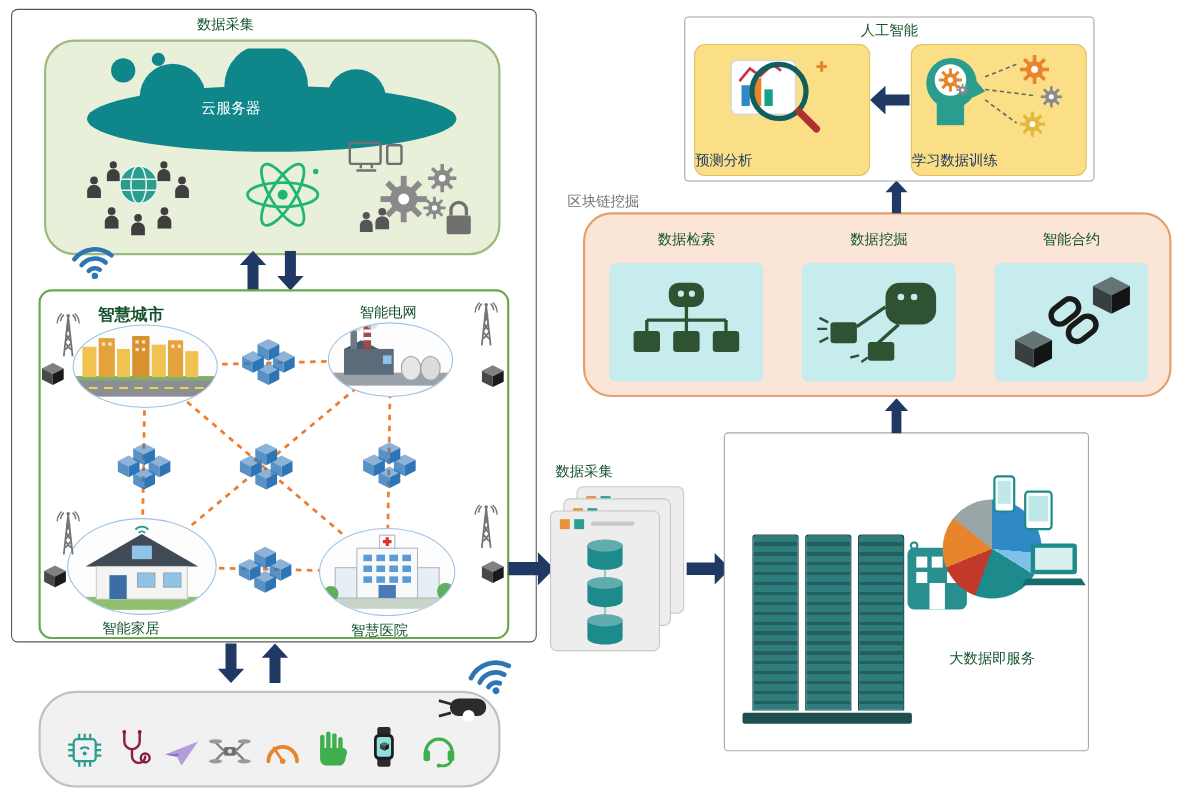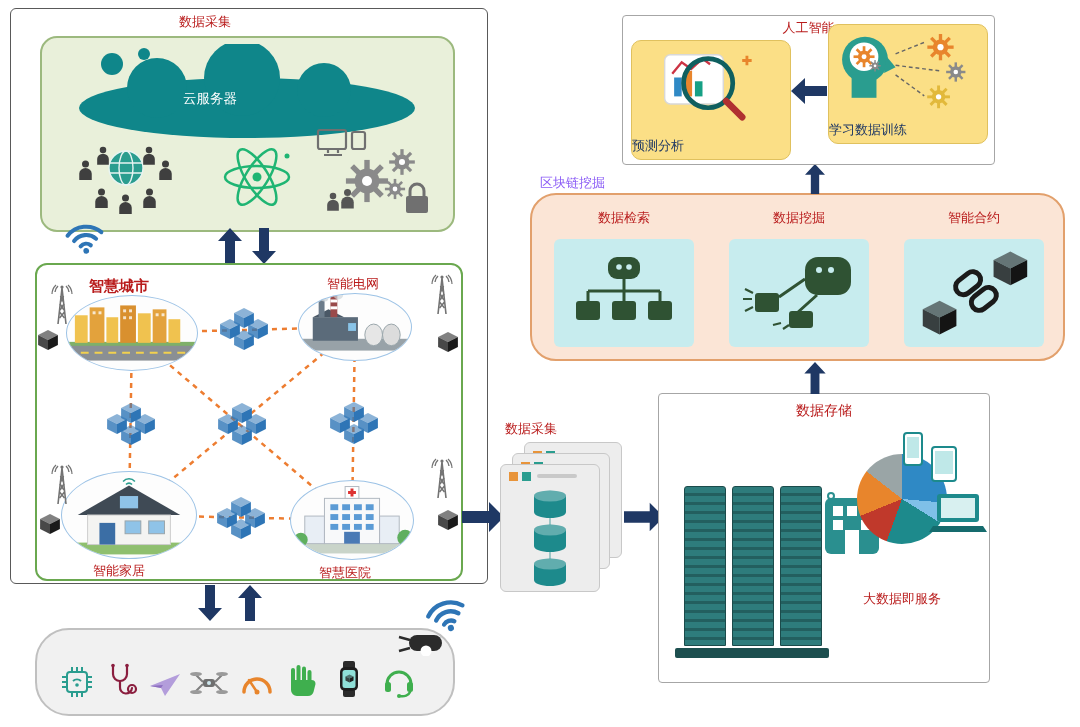--- a/index.html
+++ b/index.html
@@ -1,26 +1,26 @@
 <!DOCTYPE html>
 <html><head>
 <meta charset="utf-8">
 <style>
   *{margin:0;padding:0;box-sizing:border-box}
   body{font-family:"DejaVu Sans","Liberation Sans",sans-serif;background:#fff}
   .canvas{position:relative;width:1080px;height:727px;background:#fff;overflow:hidden}
   .abs{position:absolute}
-  .lbl{position:absolute;color:#b91c1c;font-size:13px;white-space:nowrap}
+  .lbl{position:absolute;color:#14532d;font-size:13px;white-space:nowrap}
   .center{text-align:center}
   .arrow{position:absolute}
   .cubes{position:absolute;color:#2e75b6}
   .ant{position:absolute;color:#737373}
   .bcube{position:absolute;color:#1a1a1a}
   .outer-box{position:absolute;border:1.2px solid #595959;border-radius:6px;background:#fff}
-  .cloud-panel{position:absolute;background:#e9f0da;border:2px solid #9cb97e;border-radius:17px}
+  .cloud-panel{position:absolute;background:#e9f0da;border:2px solid #9cb97e;border-radius:28px}
   .city-box{position:absolute;background:#fff;border:2px solid #6aa84f;border-radius:12px}
   .node{position:absolute;border:1.5px solid #9dc3e6;border-radius:50%;overflow:hidden;background:#fdfdfd;display:flex;align-items:center;justify-content:center}
   .iot-box{position:absolute;background:#f1f1f1;border:2px solid #c0c0c0;border-radius:34px}
   .iot-icon{position:absolute}
   .card{position:absolute;background:#ededed;border:1.5px solid #c8c8c8;border-radius:6px}
   .storage-box{position:absolute;background:#fff;border:1.5px solid #a6a6a6;border-radius:4px}
   .rack{position:absolute;width:42px;height:160px;border:1px solid #1b4b4b;border-radius:3px 3px 0 0;
         background:repeating-linear-gradient(to bottom,#2e7c7c 0 6px,#235f5f 6px 9px)}
   .rack-base{position:absolute;background:#1d4f4f;border-radius:2px}
   .bc-box{position:absolute;background:#fbe5d6;border:2px solid #e2a06c;border-radius:26px}
@@ -443,21 +443,20 @@
         </g>
       </svg>
     </div>
   </div>
 
   <svg class="arrow" style="left:624px;top:502px" width="40" height="30" viewBox="0 0 42 30">
       <polygon points="42,15 27,0 27,9 0,9 0,21 27,21 27,30" fill="#1f3864"></polygon>
     </svg>
 
   <div class="storage-box" style="left:658px;top:393px;width:332px;height:290px">
-    <div class="lbl center" style="left:0;top:8px;width:100%;font-size:14px">数据存储</div>
 
     <div class="rack" style="left:25px;top:92px"></div>
     <div class="rack" style="left:73px;top:92px"></div>
     <div class="rack" style="left:121px;top:92px"></div>
     <div class="rack-base" style="left:16px;top:254px;width:154px;height:10px"></div>
 
     <svg class="abs" style="left:164px;top:98px" width="58" height="64" viewBox="0 0 58 64">
       <rect x="2" y="6" width="54" height="56" rx="6" fill="#2a8f8f"></rect>
       <g fill="#ffffff">
         <rect x="10" y="14" width="10" height="10"></rect>
@@ -485,21 +484,21 @@
       <polygon points="6,34 56,34 60,40 2,40" fill="#156b6d"></polygon>
     </svg>
 
     <div class="lbl center" style="left:158px;top:196px;width:170px">大数据即服务</div>
   </div>
 
   <svg class="arrow" style="left:800px;top:362px" width="30" height="32" viewBox="0 0 24 36">
       <polygon points="12,0 24,13 17,13 17,36 7,36 7,13 0,13" fill="#1f3864"></polygon>
     </svg>
 
-  <div class="lbl" style="left:540px;top:174px;color:#8b5cf6">区块链挖掘</div>
+  <div class="lbl" style="left:516px;top:174px;color:#737373">区块链挖掘</div>
   <div class="bc-box" style="left:530px;top:193px;width:535px;height:168px">
     <div class="lbl center" style="left:22px;top:14px;width:140px">数据检索</div>
     <div class="lbl center" style="left:197px;top:14px;width:140px">数据挖掘</div>
     <div class="lbl center" style="left:372px;top:14px;width:140px">智能合约</div>
 
     <div class="cyan-panel" style="left:22px;top:44px;width:140px;height:108px">
       <svg width="104" height="76" viewBox="0 0 104 76">
         <g fill="#2f5233">
           <rect x="36" y="2" width="32" height="22" rx="9"></rect>
         </g>
@@ -562,21 +561,21 @@
         <rect x="27" y="27" width="8" height="27" fill="#e8852c"></rect>
         <rect x="38" y="38" width="8" height="16" fill="#16a085"></rect>
         <polyline points="14,30 24,18 34,25 46,14 54,20" fill="none" stroke="#cc3344" stroke-width="2.5"></polyline>
         <circle cx="52" cy="40" r="26" fill="none" stroke="#0f5f5f" stroke-width="5"></circle>
         <line x1="71" y1="59" x2="88" y2="76" stroke="#b03030" stroke-width="7" stroke-linecap="round"></line>
         <path d="M88,16 h10 M93,11 v10" stroke="#e8852c" stroke-width="3"></path>
       </svg>
       <div class="panel-label">预测分析</div>
     </div>
 
-    <div class="yellow-panel" style="left:205px;top:8px;width:160px;height:120px">
+    <div class="yellow-panel" style="left:205px;top:24px;width:160px;height:120px">
       <svg width="148" height="86" viewBox="0 0 150 90">
         <circle cx="30" cy="32" r="24" fill="#2a9d8f"></circle>
         <rect x="16" y="48" width="26" height="24" fill="#2a9d8f"></rect>
         <polygon points="52,28 62,40 50,46" fill="#2a9d8f"></polygon>
         <circle cx="29" cy="29" r="15" fill="#ffffff"></circle>
         <g style="color:#e8852c">
             <use href="#sym-gear" x="17" y="17" width="24" height="24"></use>
           </g>
         <g style="color:#8a8a8a">
             <use href="#sym-gear" x="34" y="32" width="13" height="13"></use>

